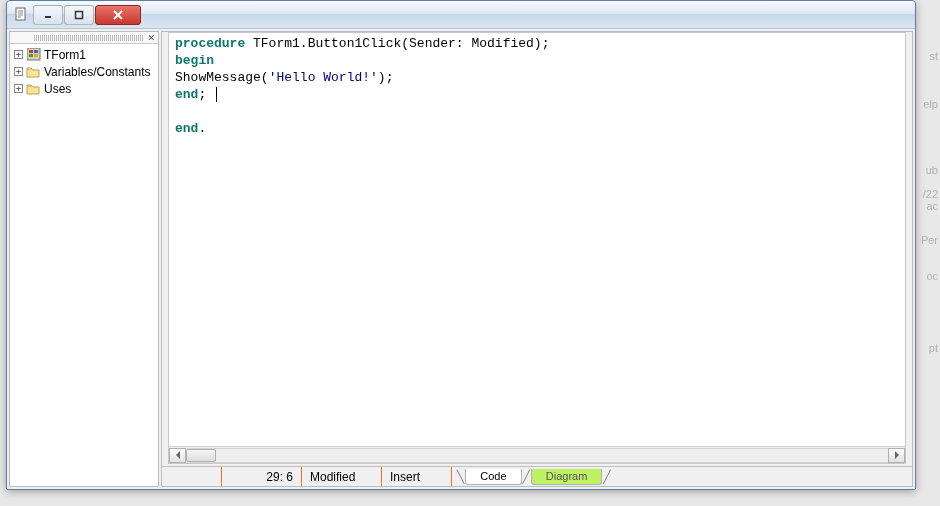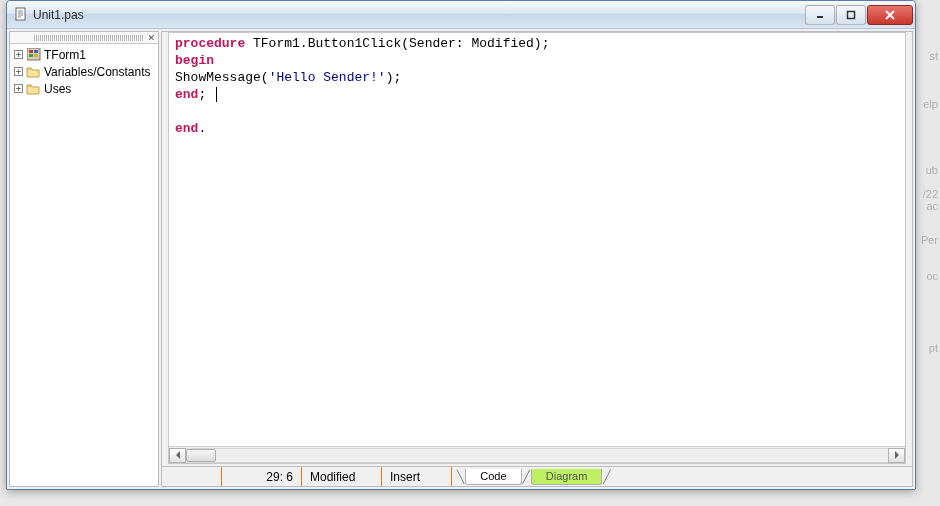--- a/index.html
+++ b/index.html
@@ -32,21 +32,21 @@
 .main { flex:1; display:flex; flex-direction:column; border: 1px solid #bcbcbc; background:#f0f0f0; }
 .tab-row { height: 22px; display:flex; align-items:flex-end; background:#eaeaea; border-bottom:1px solid #b8b8b8; padding: 0 4px; position:relative;}
 .tab { height:20px; border:1px solid #a8a8a8; border-bottom:none; background:#fff; padding: 2px 14px 0 14px; font-size:12px; border-radius: 3px 3px 0 0; margin-right:2px; cursor:pointer; }
 .nav-arrows { position:absolute; right:6px; top:3px; display:flex; gap:4px; align-items:center; }
 .nav-arrows .arr { width:16px; height:14px; display:flex; align-items:center; justify-content:center; cursor:pointer; }
 .nav-arrows .arr svg { opacity:0.5; }
 .nav-arrows .drop { width:6px; }
 
 .editor-wrap { flex:1; background:#fff; border-top: none; margin: 0 6px 2px 6px; border:1px solid #c8c8c8; display:flex; flex-direction:column; overflow:hidden;}
 .code-area { flex:1; padding: 2px 0 0 6px; font-family: "Courier New", monospace; font-size: 13px; line-height: 17px; overflow:auto; white-space: pre; position:relative;}
-.code-area .kw { font-weight: bold; color: #be185d; }
+.code-area .kw { font-weight: bold; color: #0f766e; }
 .code-area .str { color: #00007a; }
 .cursor { display:inline-block; width:1px; height:15px; background:#000; border-left:1.5px solid #000; vertical-align: text-bottom; margin-left:2px; }
 
 .hscroll { height:17px; background:#f0f0f0; border-top:1px solid #d0d0d0; display:flex; align-items:center;}
 .hscroll .sbtn { width:17px; height:15px; border:1px solid #b0b0b0; background: linear-gradient(#fdfdfd,#e2e2e2); display:flex; align-items:center; justify-content:center;}
 .hscroll .track { flex:1; height:15px; background:#eee; border:1px solid #d4d4d4; border-left:none; border-right:none; position:relative;}
 .hscroll .thumb { position:absolute; left:0; top:0; width:30px; height:13px; background: linear-gradient(#f6f6f6,#dcdcdc); border:1px solid #b0b0b0; border-radius:2px;}
 
 .status { height:20px; border-top:1px solid #c0c0c0; background:#f0f0f0; display:flex; align-items:center; font-size:12px; }
 .status-cell { border-right: 1px solid #f97316; height:100%; display:flex; align-items:center; padding: 0 8px; }
@@ -71,21 +71,20 @@
 <div class="bg-text" style="top:326px">pt</div>
 
 <div class="window">
   <div class="titlebar">
     <span class="doc-icon">
       <svg width="14" height="15" viewBox="0 0 14 15">
           <rect x="2" y="1" width="9" height="12" fill="#fff" stroke="#666"></rect>
           <path d="M4 4h5M4 6h5M4 8h5M4 10h3" stroke="#888" stroke-width="1"></path>
         </svg>
     </span>
-    <span class="title">Unit1.pas</span>
     <div class="win-controls">
       <div class="win-btn">
         <svg width="10" height="10">
             <line x1="2" y1="7" x2="8" y2="7" stroke="#333" stroke-width="2"></line>
           </svg>
       </div>
       <div class="win-btn">
         <svg width="10" height="10">
             <rect x="1.5" y="1.5" width="7" height="7" fill="none" stroke="#333" stroke-width="1.5"></rect>
           </svg>
@@ -140,21 +139,21 @@
           <span class="tlabel">Uses</span>
         </div>
       </div>
     </div>
 
     <div class="main">
 
       <div class="editor-wrap">
         <div class="code-area"><span class="kw">procedure</span><span> TForm1.Button1Click(Sender: Modified);</span>
 <span class="kw">begin</span>
-<span>ShowMessage(</span><span class="str">'Hello Sender!'</span><span>);</span>
+<span>ShowMessage(</span><span class="str">'Hello World!'</span><span>);</span>
 <span class="kw">end</span><span>; </span><span class="cursor"></span>
 <span></span>
 <span class="kw">end</span><span>.</span>
 </div>
         <div class="hscroll">
           <div class="sbtn">
               <svg width="6" height="8">
                 <path d="M5 0 L1 4 L5 8 z" fill="#666"></path>
               </svg>
             </div>

